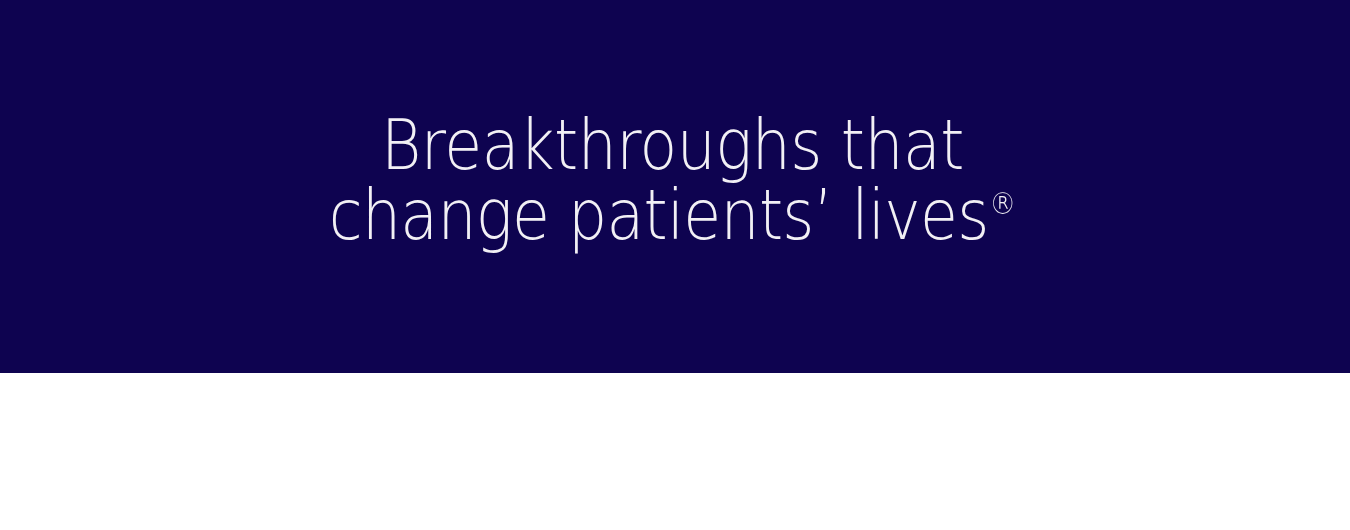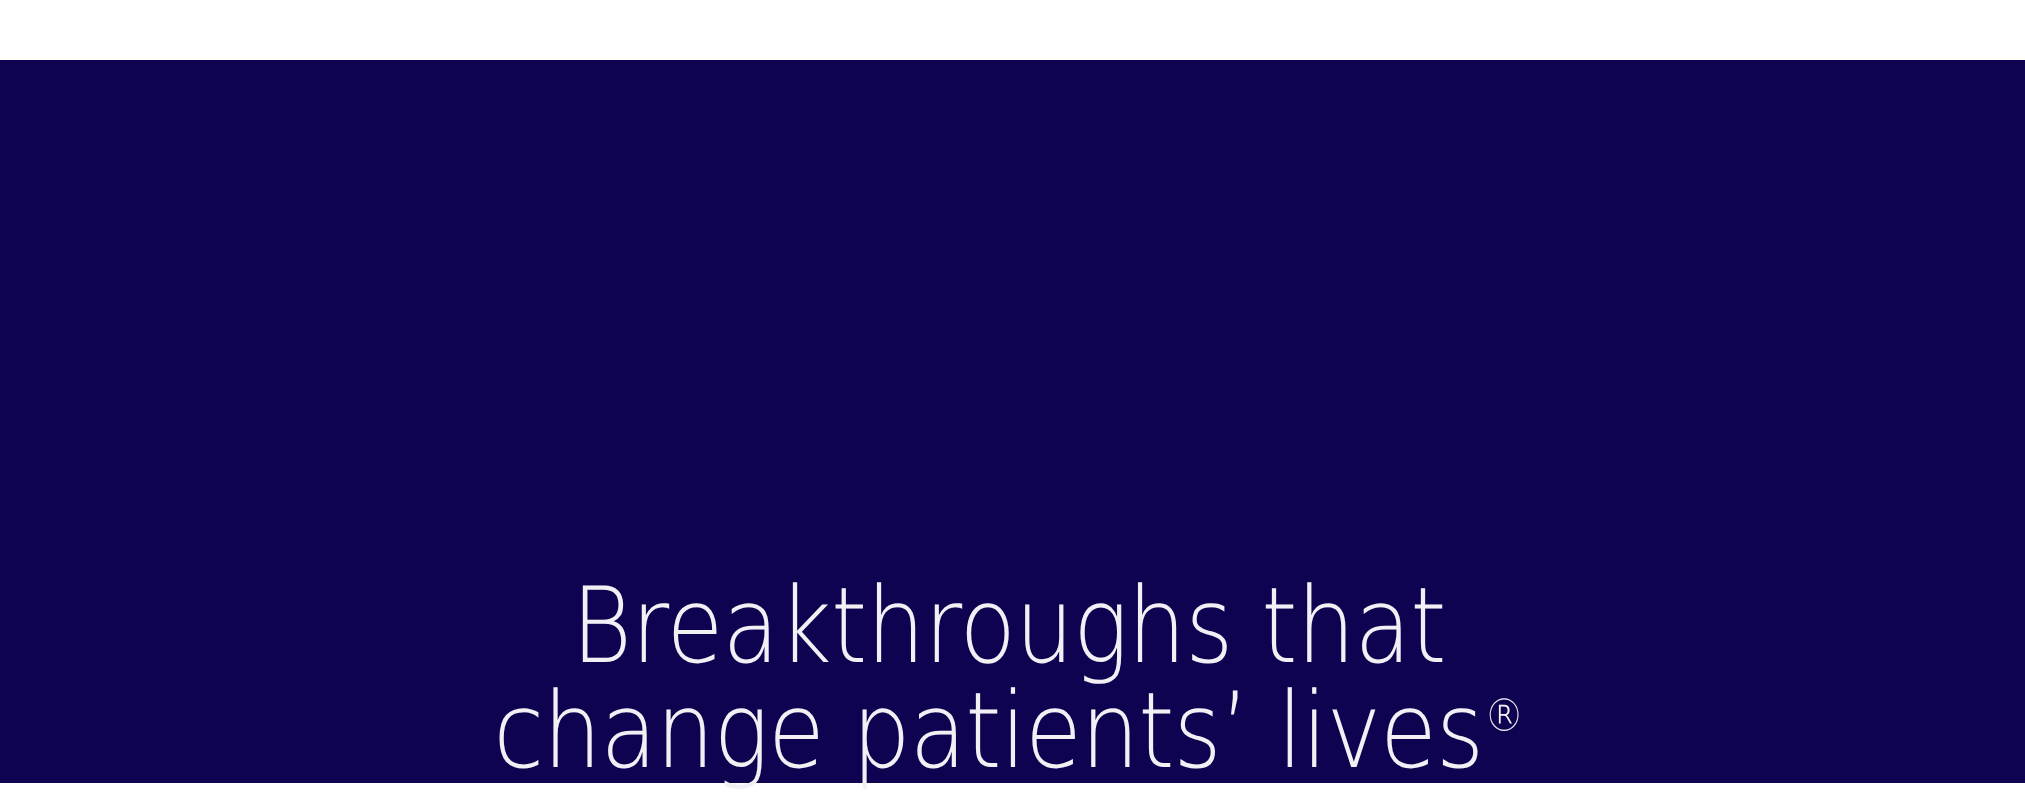--- a/index.html
+++ b/index.html
@@ -11,27 +11,26 @@
   body {
     width: 1350px;
     height: 530px;
     overflow: hidden;
     font-family: "Liberation Sans", sans-serif;
   }
 
   .slide {
     position: relative;
     width: 1350px;
-    height: 482px;
+    height: 373px;
     background: #0e0350;
     display: flex;
-    align-items: flex-end;
+    align-items: center;
     justify-content: center;
     box-sizing: border-box;
-    margin-top: 40px;
   }
 
   .tagline-block {
     position: relative;
     text-align: center;
     margin-top: -14px;
     padding-right: 6px;
     user-select: none;
   }
 

